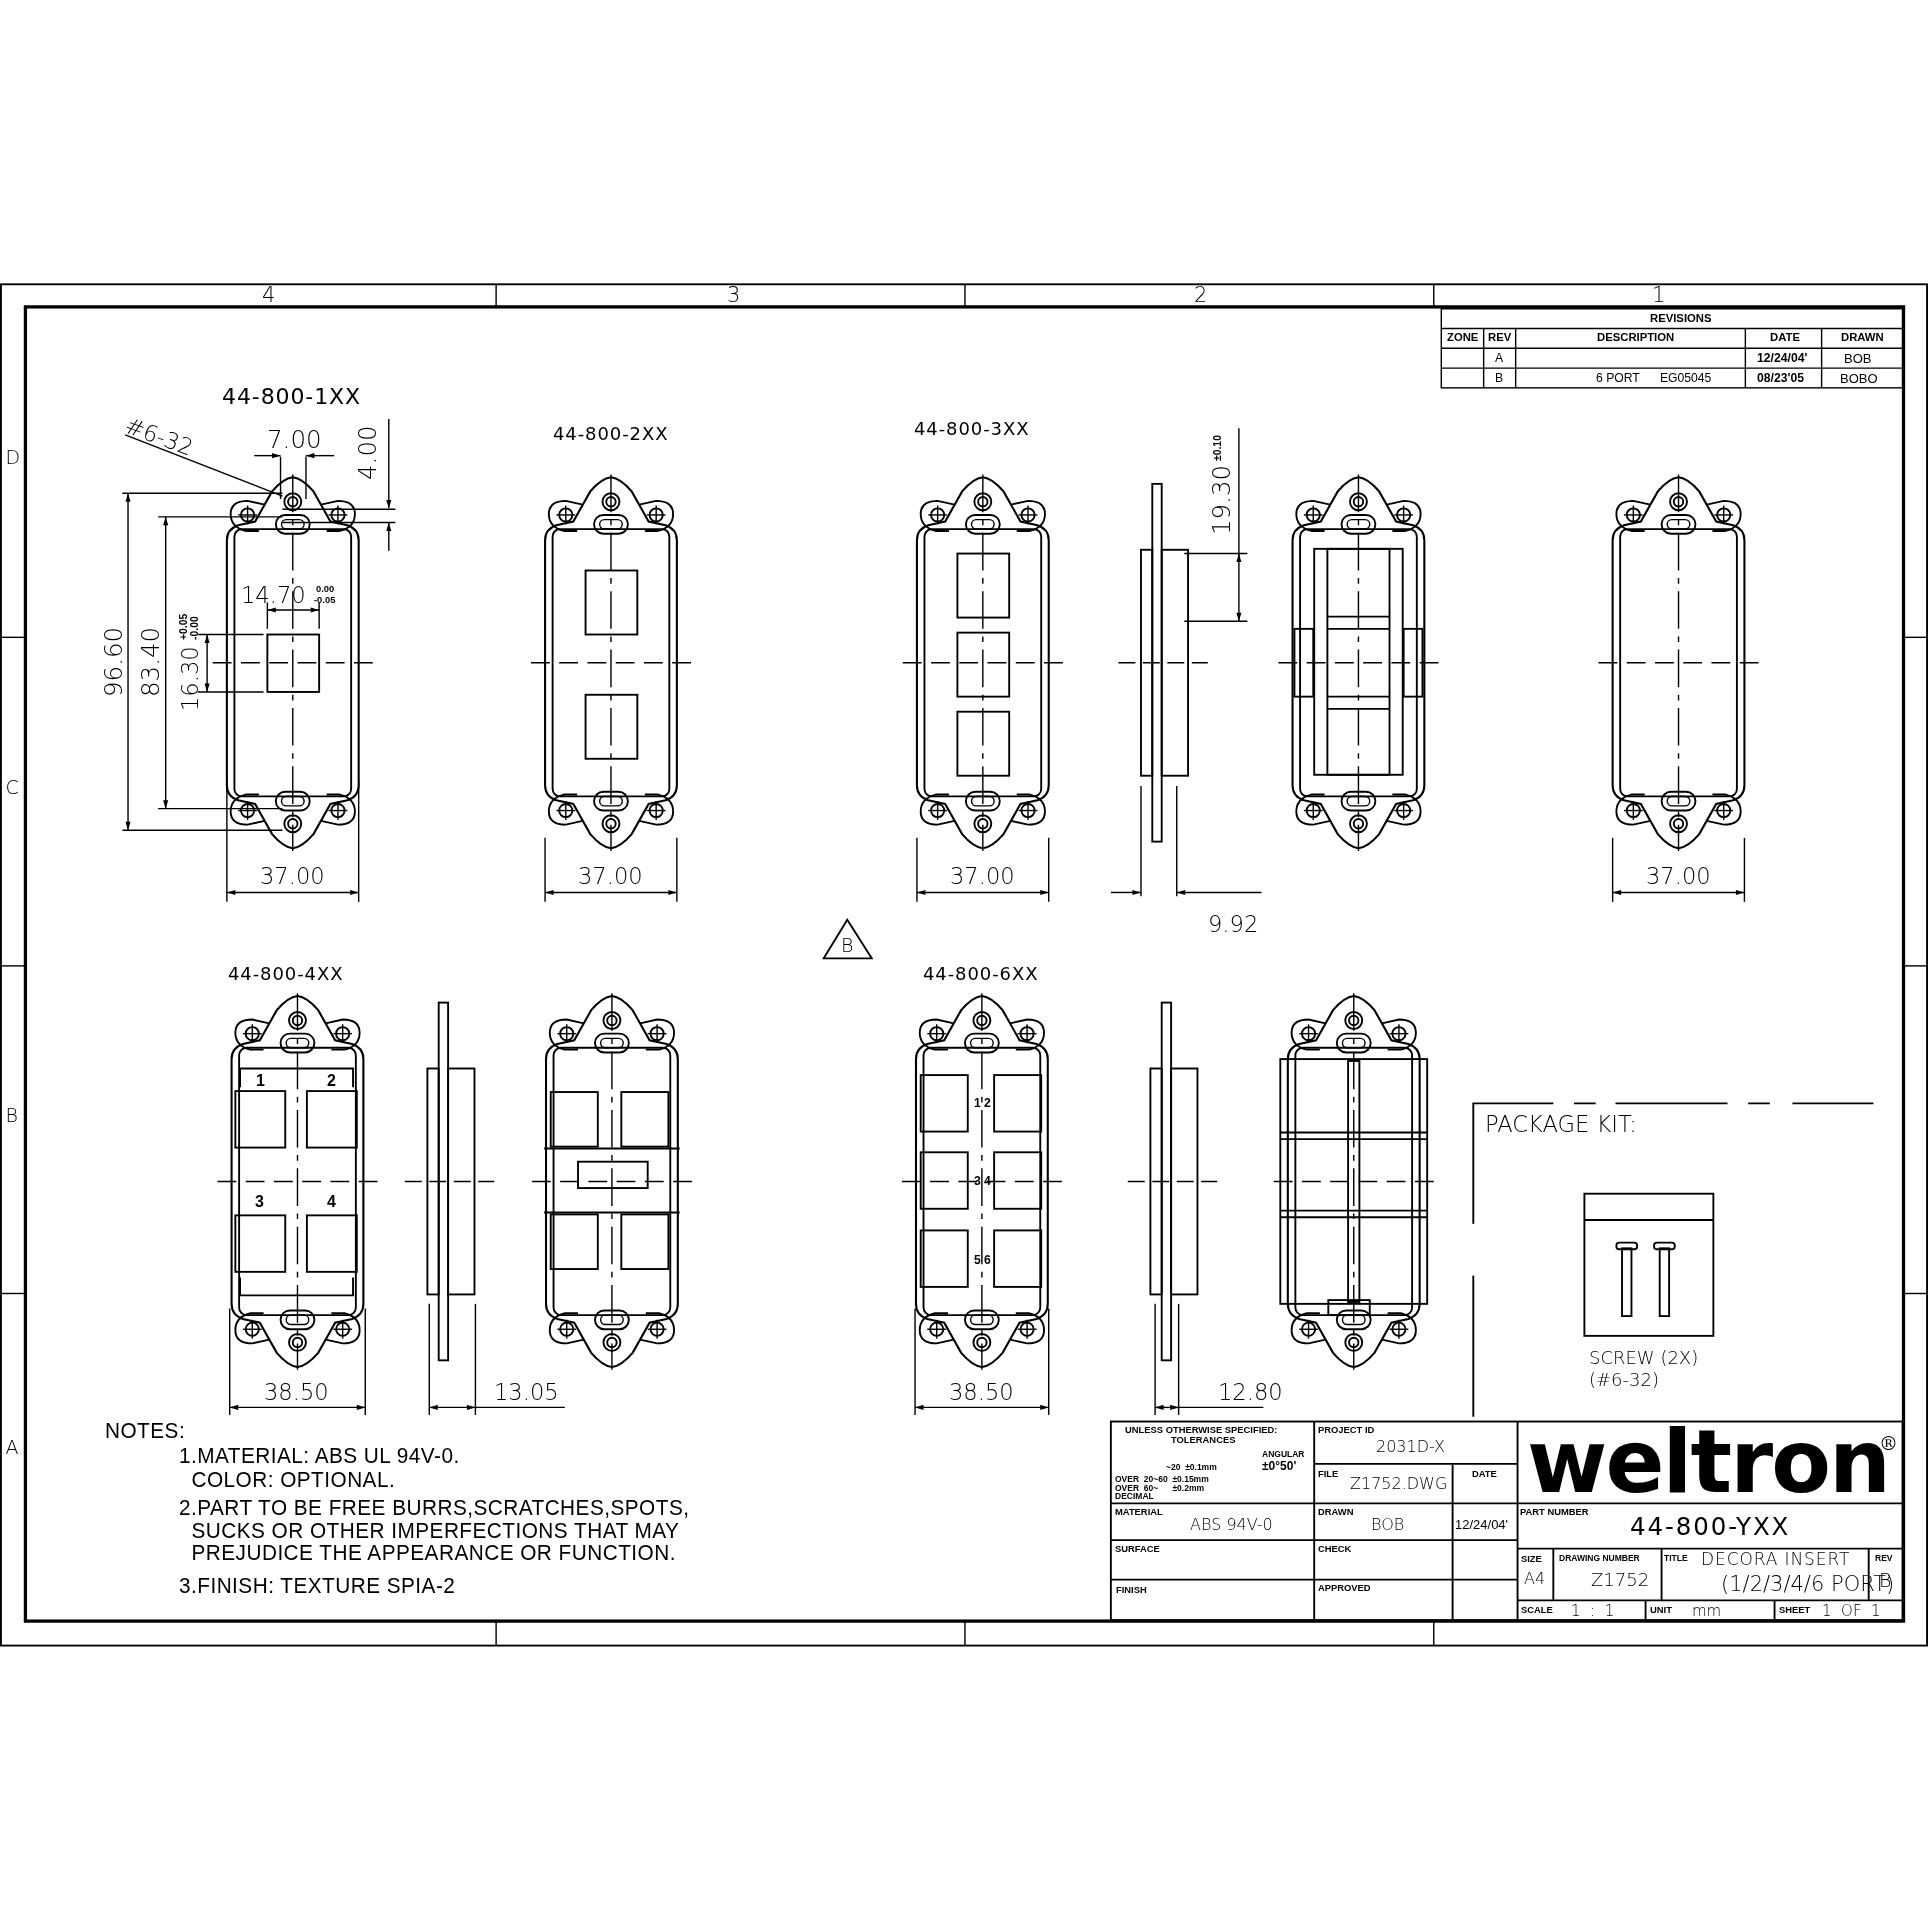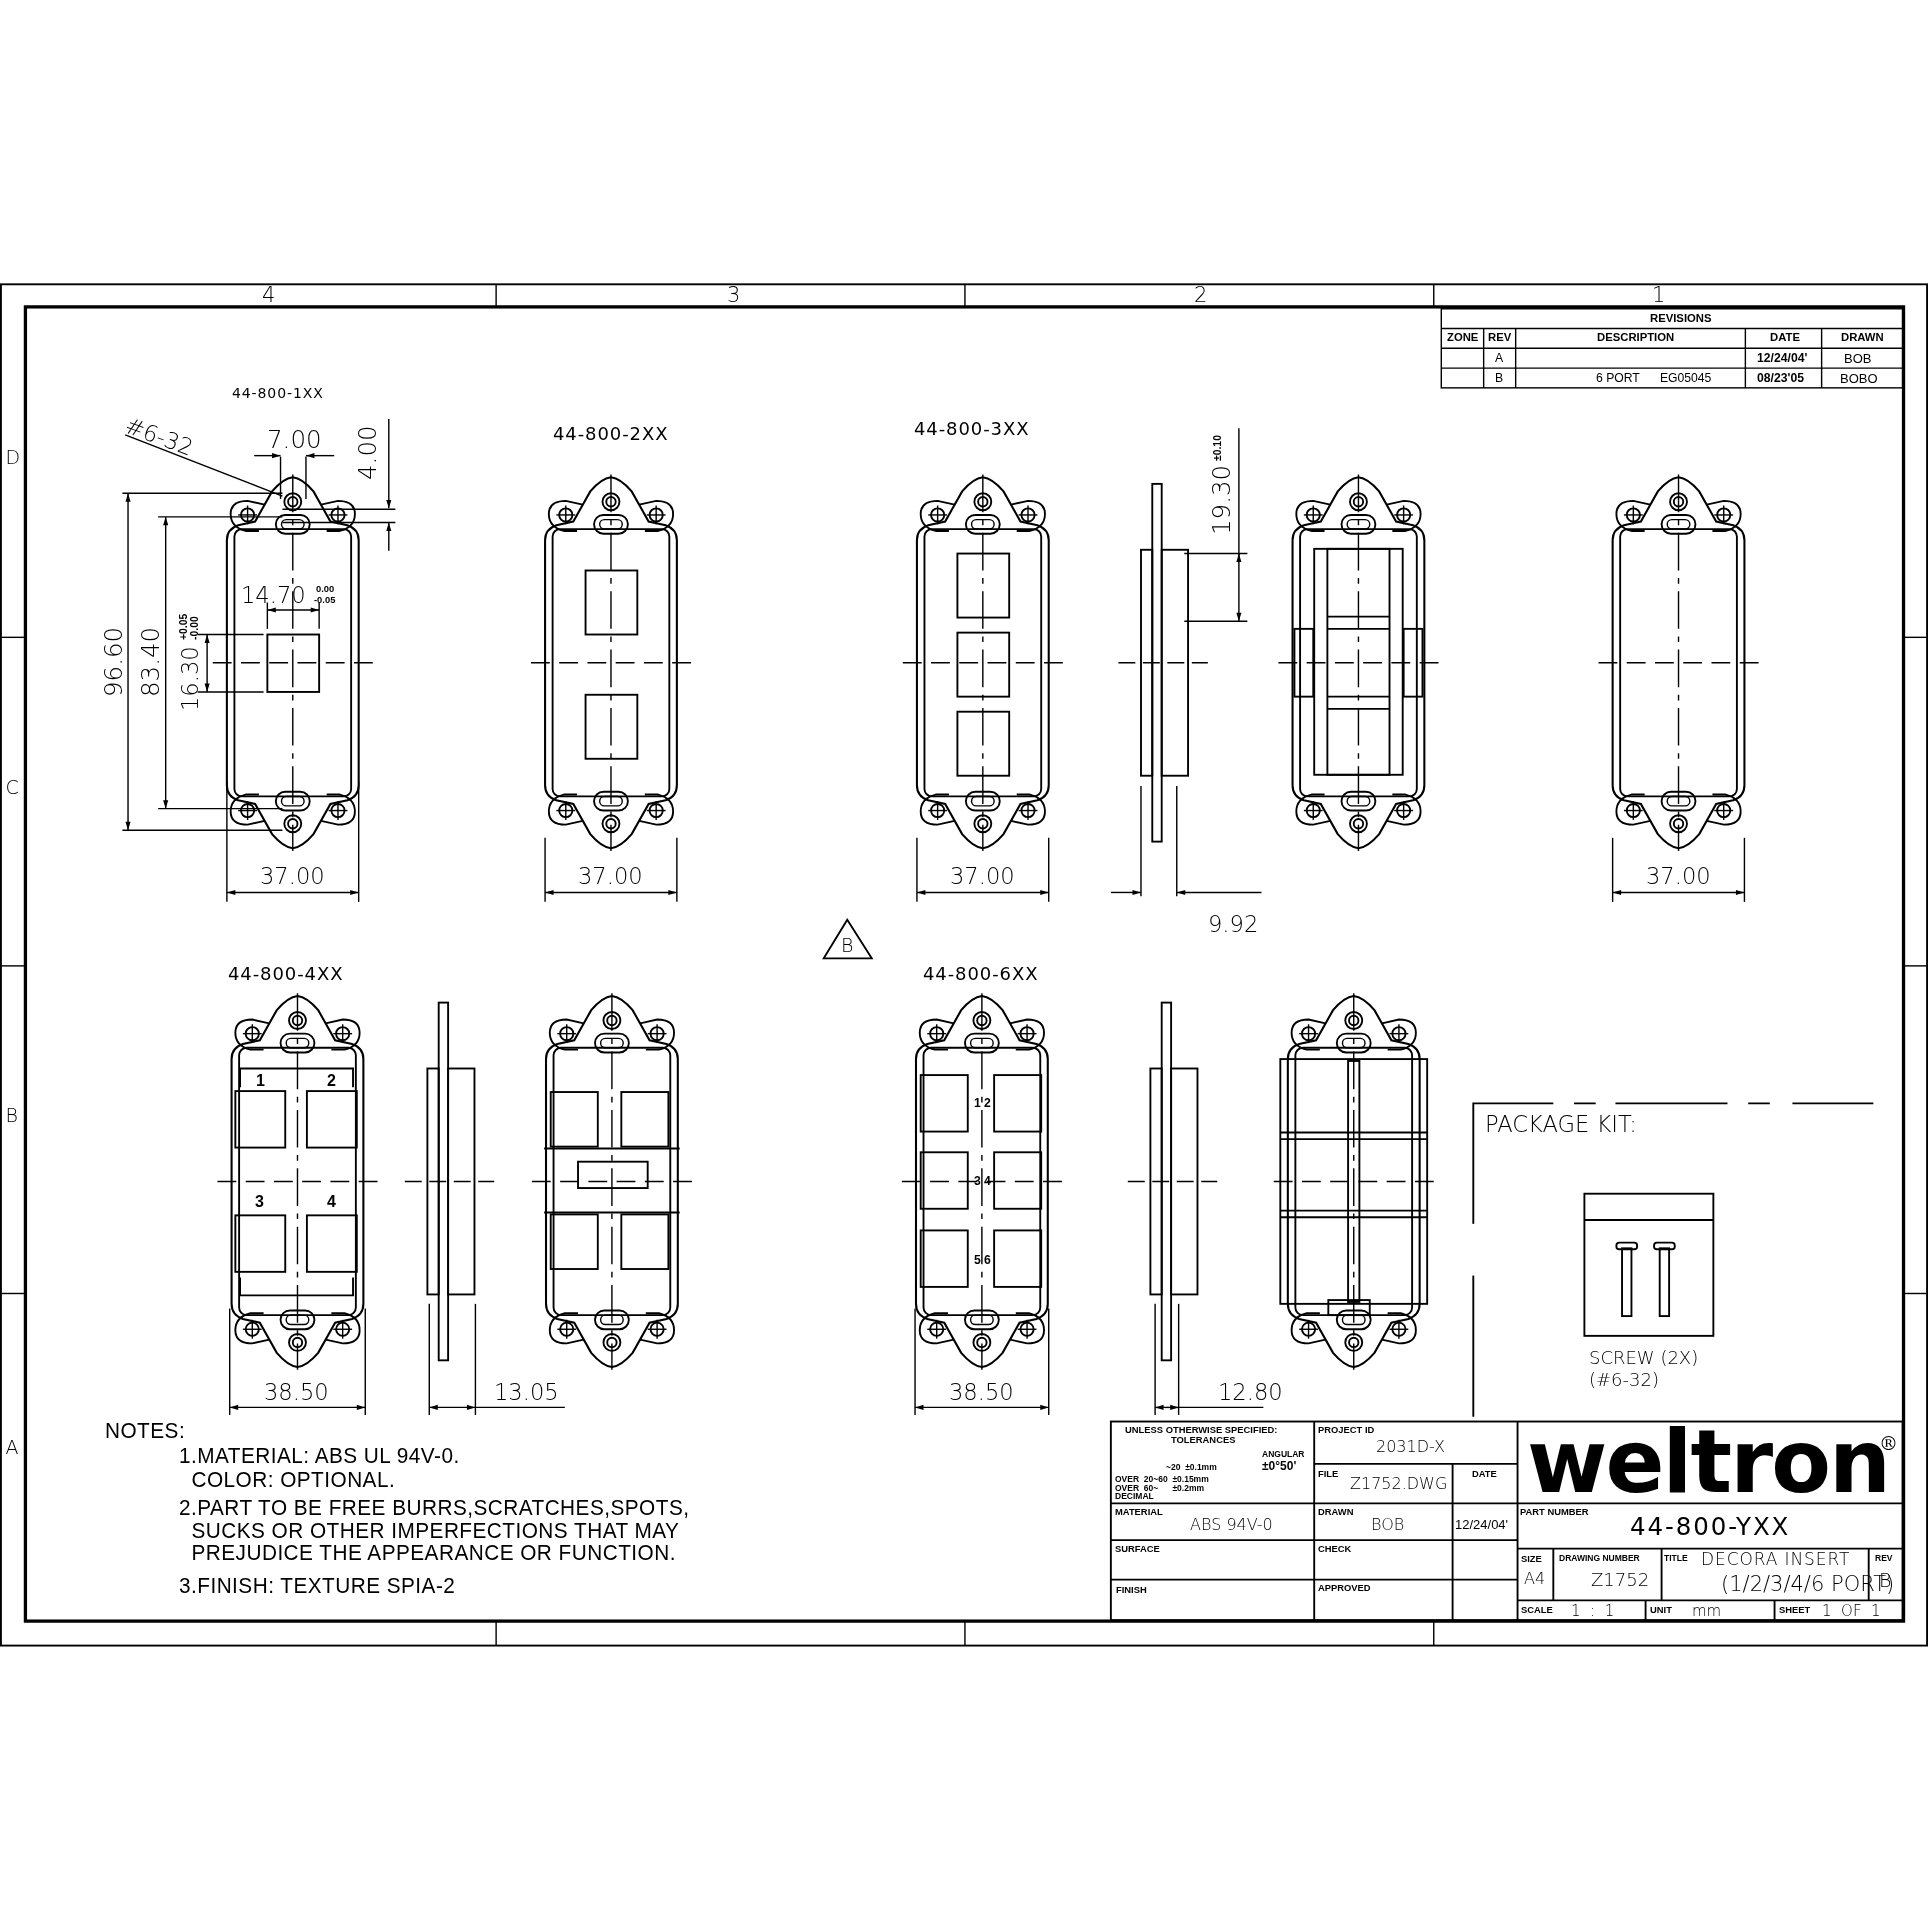--- a/index.html
+++ b/index.html
@@ -308,21 +308,21 @@
   <div class="t" style="left:1495px;top:352px;font-size:12.2px;font-family:'Liberation Sans',sans-serif;">A</div>
   <div class="t small" style="left:1757px;top:352px;font-size:12.2px;">12/24/04'</div>
   <div class="t" style="left:1844px;top:352px;font-size:13px;font-family:'Liberation Sans',sans-serif;">BOB</div>
   <div class="t" style="left:1495px;top:372px;font-size:12.2px;font-family:'Liberation Sans',sans-serif;">B</div>
   <div class="t" style="left:1596px;top:372px;font-size:12.2px;font-family:'Liberation Sans',sans-serif;white-space:pre;">6 PORT      EG05045</div>
   <div class="t small" style="left:1757px;top:372px;font-size:12.2px;">08/23'05</div>
   <div class="t" style="left:1840px;top:372px;font-size:13px;font-family:'Liberation Sans',sans-serif;">BOBO</div>
 </div>
 
 <div>
-  <div class="t" style="left:232px;top:386px;font-size:14px;letter-spacing:0.9px;">44-800-1XX</div>
+  <div class="t" style="left:222px;top:386px;font-size:22px;letter-spacing:0.9px;">44-800-1XX</div>
   <div class="t cad" style="left:130px;top:414px;font-size:22.6px;transform:rotate(20deg);transform-origin:left top;">#6-32</div>
   <div class="t cad" style="left:267px;top:428px;font-size:24.5px;">7.00</div>
   <div class="t cad" style="left:356px;top:480px;font-size:24.5px;transform:rotate(-90deg);transform-origin:left top;">4.00</div>
   <div class="t cad" style="left:102px;top:697px;font-size:24.5px;transform:rotate(-90deg);transform-origin:left top;">96.60</div>
   <div class="t cad" style="left:139px;top:697px;font-size:24.5px;transform:rotate(-90deg);transform-origin:left top;">83.40</div>
   <div class="t cad" style="left:179px;top:711px;font-size:22.6px;transform:rotate(-90deg);transform-origin:left top;">16.30</div>
   <div class="t small" style="left:179px;top:640px;font-size:10.4px;transform:rotate(-90deg);transform-origin:left top;">+0.05</div>
   <div class="t small" style="left:190px;top:640px;font-size:10.4px;transform:rotate(-90deg);transform-origin:left top;">-0.00</div>
   <div class="t cad" style="left:241px;top:584px;font-size:22.6px;">14.70</div>
   <div class="t small" style="left:316px;top:584px;font-size:9.4px;">0.00</div>

